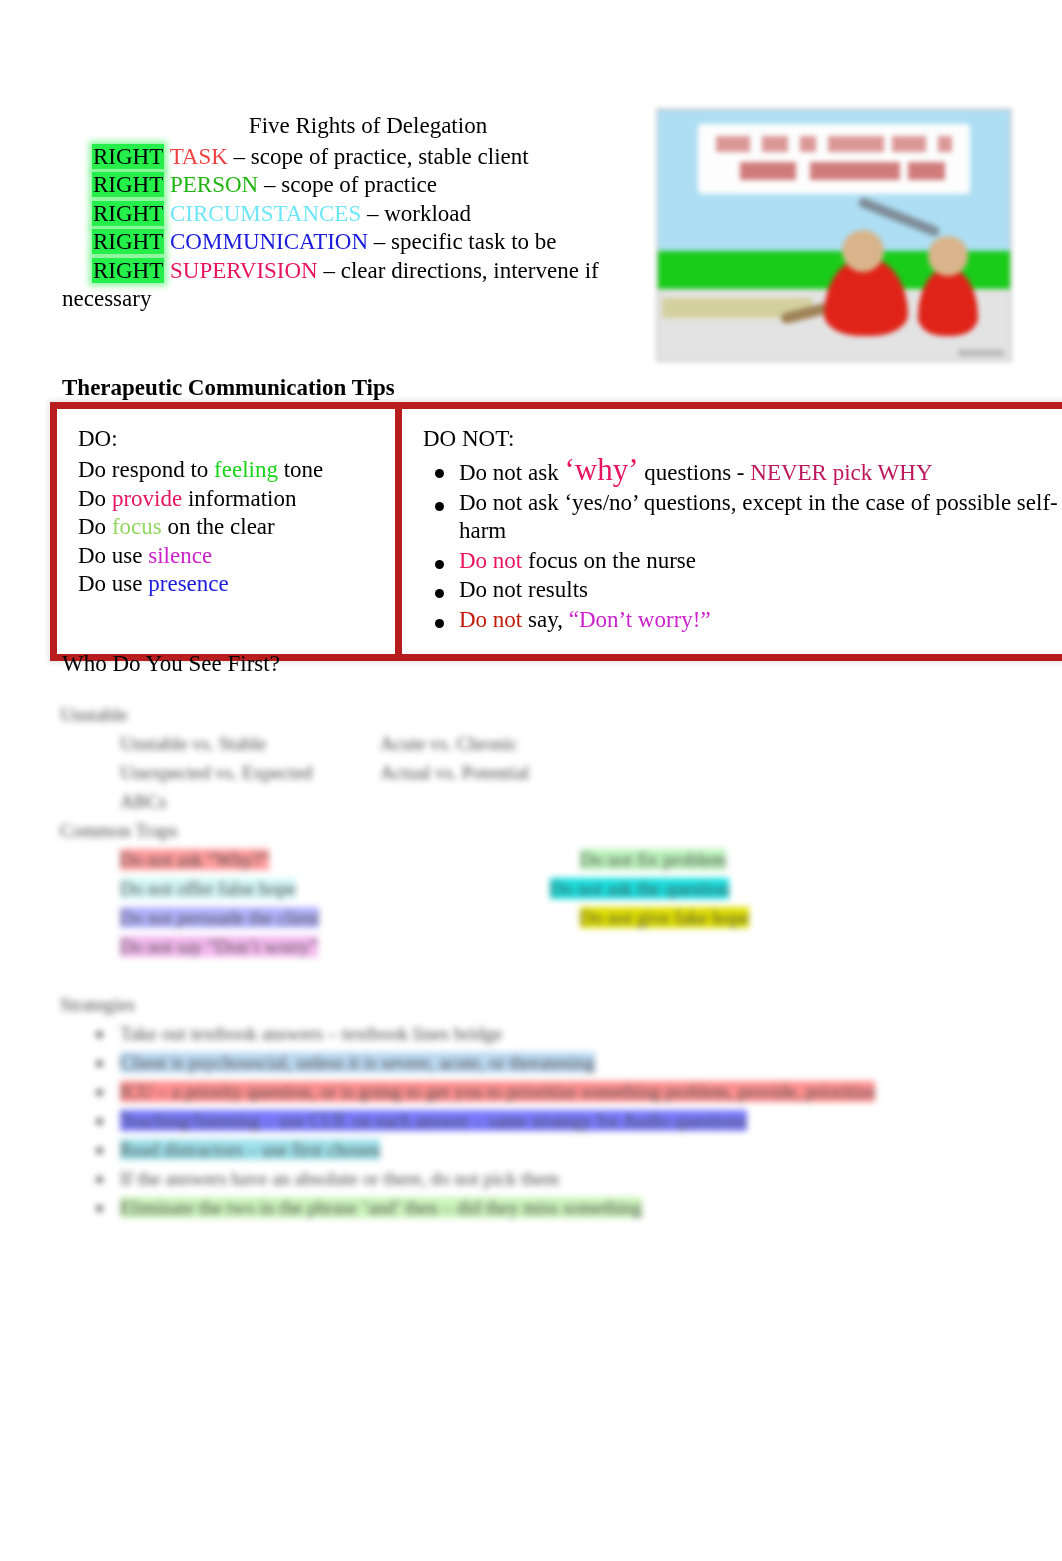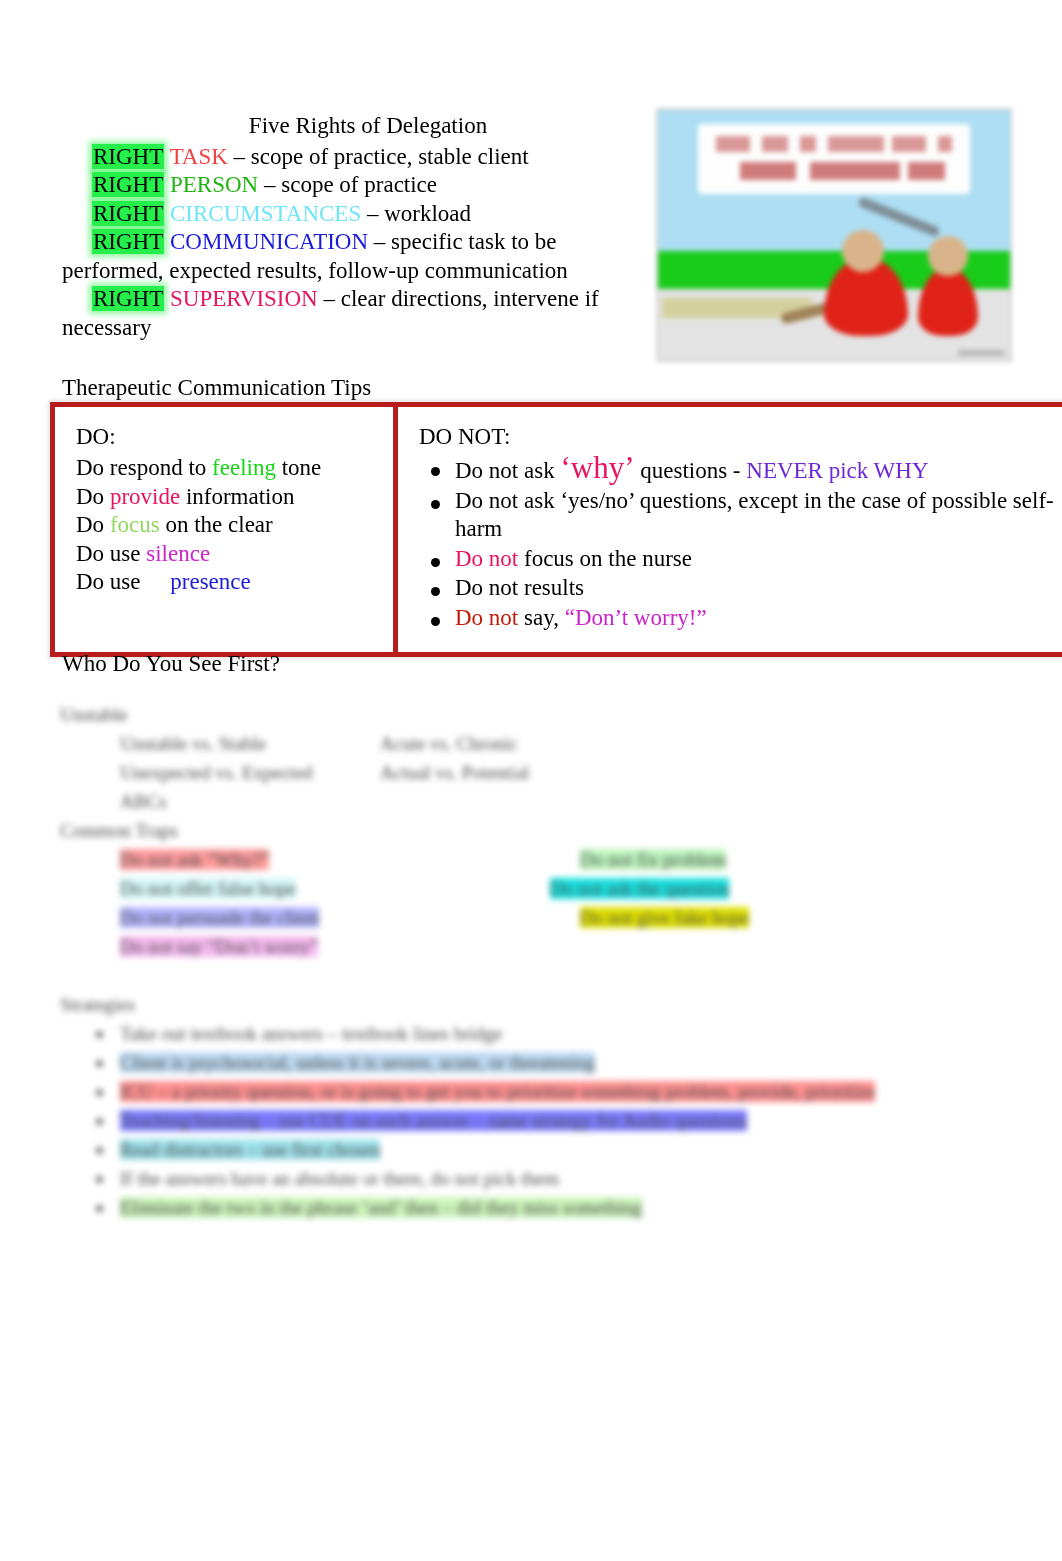--- a/index.html
+++ b/index.html
@@ -125,34 +125,35 @@
     background: #9a9a9a; opacity: .6;
   }
 
   
   .tct-heading {
     position: absolute;
     left: 62px;
     top: 374px;
     font-size: 23px;
     line-height: 28px;
+    font-weight: bold;
   }
   .tips-table {
     position: absolute;
     left: 50px;
     top: 402px;
     width: 982px;
     border-collapse: collapse;
     table-layout: fixed;
     box-shadow: 0 0 5px 2px rgba(0,0,0,0.10);
     background: #ffffff;
   }
   .tips-table td {
     vertical-align: top;
-    border: 5px solid #b91c1c;
+    border: 7px solid #b91c1c;
     padding: 9px;
     background: #ffffff;
   }
   .col-do     { width: 320px; }
   .col-donot  { width: 660px; }
 
   .cell-inner { padding: 6px 12px 10px 12px; font-size: 23px; line-height: 28.5px; }
   .cell-head  { font-size: 23px; line-height: 30px; padding-bottom: 2px; }
 
   .do-list { margin: 0; padding: 0; list-style: none; }
@@ -171,28 +172,28 @@
     top: 13px;
     width: 9px; height: 9px;
     border-radius: 50%;
     background: #000;
   }
 
   .c-feeling  { color: #17d417; }
   .c-provide  { color: #e8145e; margin-top: 8px; }
   .c-focus    { color: #93d661; margin-top: 25px; }
   .c-silence  { color: #cc22cc; }
-  .c-presence { color: #1b1bdd; margin-left: 24px; }
+  .c-presence { color: #1b1bdd; }
 
   .c-why {
     color: #e8145e;
     font-size: 31px;
     line-height: 28px;
   }
-  .c-never   { color: #6d28d9; }
+  .c-never   { color: #be185d; }
   .c-donot-p { color: #e8145e; }
   .c-donot-r { color: #c01b08; }
   .c-dontworry { color: #cc22cc; }
 
   
   .who-heading {
     position: absolute;
     left: 62px;
     top: 650px;
     font-size: 23px;
@@ -250,21 +251,20 @@
     <span class="deleg-title">Five Rights of Delegation</span>
 
     <span class="deleg-line"><span class="hl-green">RIGHT</span><span> </span><span class="c-task">TASK</span><span> – scope of practice, stable client</span></span>
 
     <span class="deleg-line"><span class="hl-green">RIGHT</span><span> </span><span class="c-person">PERSON</span><span> – scope of practice</span></span>
 
     <span class="deleg-line"><span class="hl-green">RIGHT</span><span> </span><span class="c-circ">CIRCUMSTANCES</span><span> – workload</span></span>
 
     <span class="deleg-line"><span class="hl-green">RIGHT</span><span> </span><span class="c-comm">COMMUNICATION</span><span> – specific task to be</span></span>
 
-    <span class="deleg-line" style="text-indent:0">performed, expected results, follow-up communication</span>
 
     <span class="deleg-line"><span class="hl-green">RIGHT</span><span> </span><span class="c-super">SUPERVISION</span><span> – clear directions, intervene if</span></span>
 
     <span class="deleg-line" style="text-indent:0">necessary</span>
   </div>
 
   <div class="clipart">
     <div class="ca-sky"></div>
     <div class="ca-sign">
       <div class="ca-sign-l1"></div>

